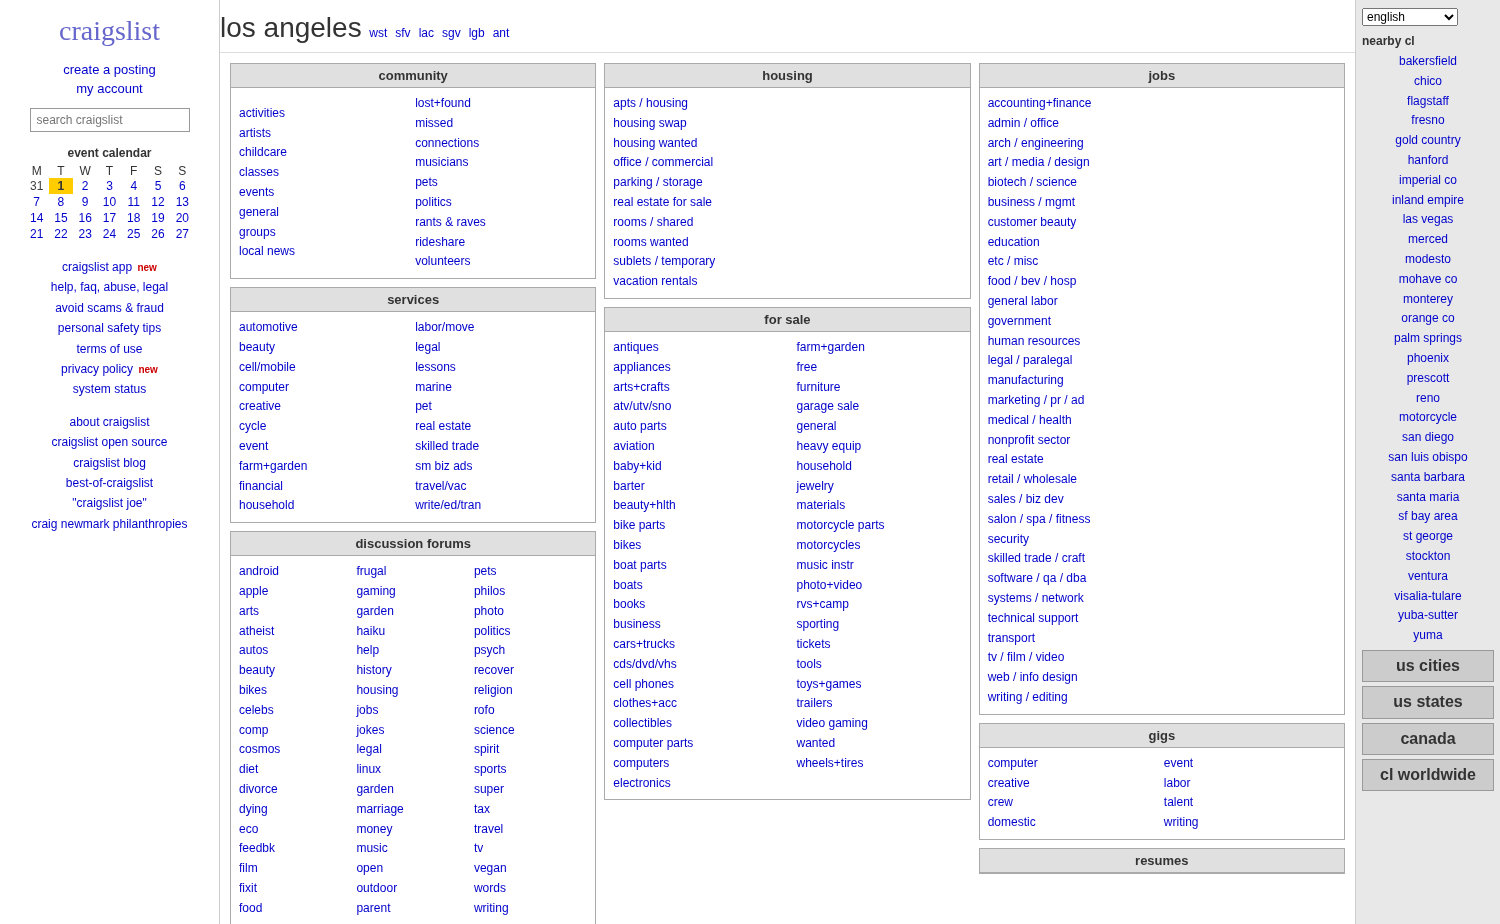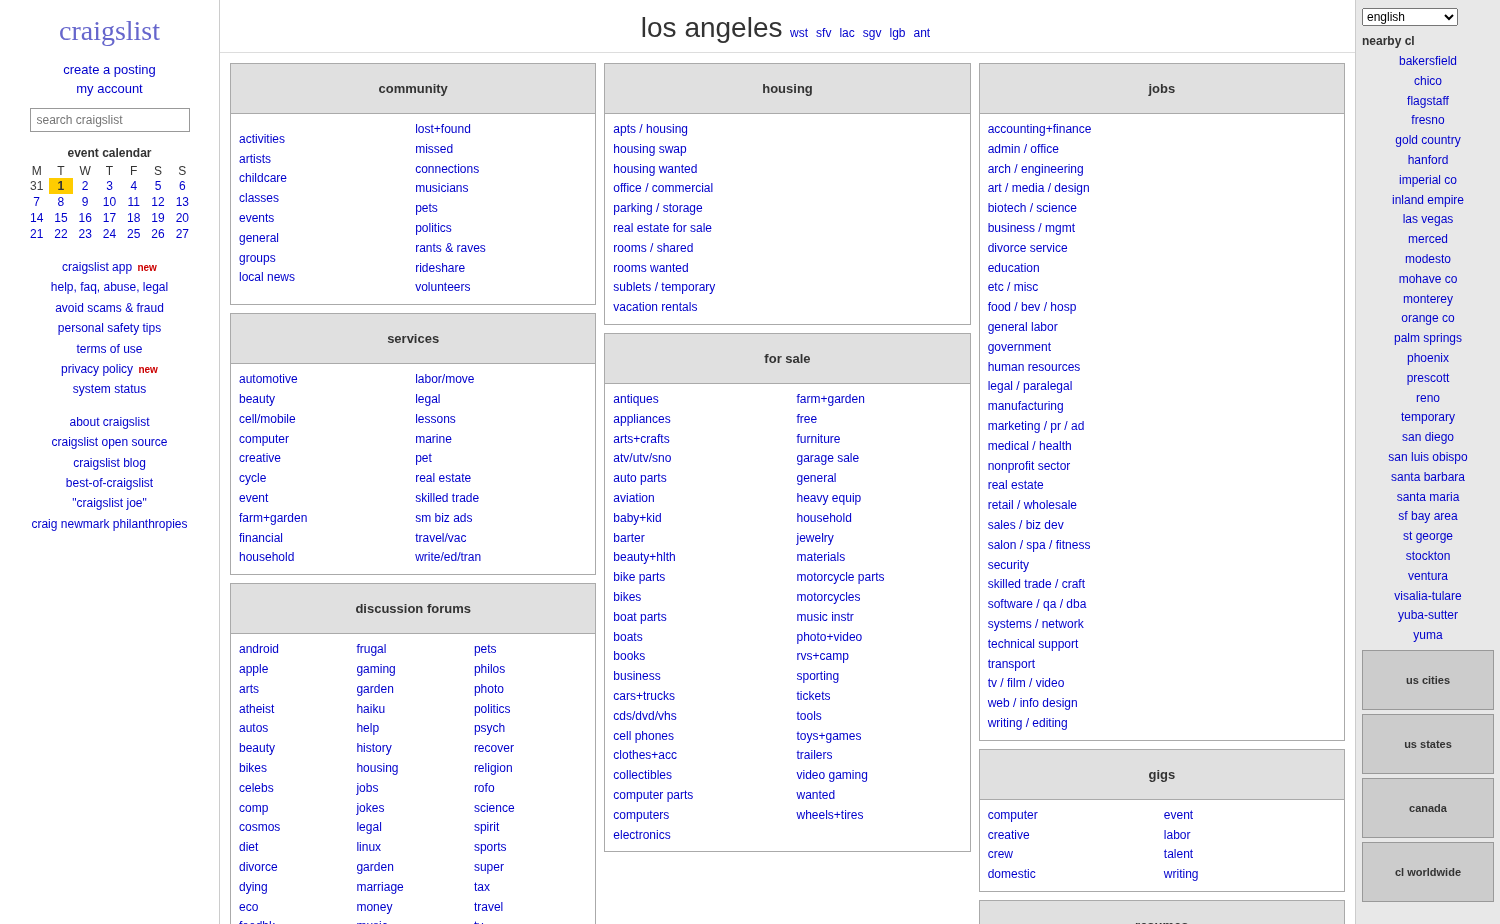--- a/index.html
+++ b/index.html
@@ -33,47 +33,47 @@
     .left-links { width: 100%; text-align: center; margin-bottom: 12px; }
     .left-links a { display: block; color: #00c; font-size: 12px; line-height: 1.7; }
     .left-links .new-badge { color: #c00; font-size: 10px; font-weight: bold; margin-left: 2px; }
     .left-bottom-links { width: 100%; text-align: center; }
     .left-bottom-links a { display: block; color: #00c; font-size: 12px; line-height: 1.7; }
 
     
     .main-content { flex: 1; background: #fff; padding: 0; }
     
     
-    .main-header { text-align: center; padding: 12px 0 8px; border-bottom: 1px solid #ddd; }
+    .main-header { text-align: left; padding: 12px 0 8px; border-bottom: 1px solid #ddd; }
     .city-name { font-size: 28px; color: #333; font-weight: normal; }
     .city-links { font-size: 12px; color: #00c; }
     .city-links a { margin: 0 4px; color: #00c; }
 
     
     .sections-grid { display: flex; padding: 10px; gap: 8px; }
     .section-col { flex: 1; }
 
     
     .section-box { border: 1px solid #aaa; margin-bottom: 8px; }
-    .section-header { background: #e0e0e0; text-align: center; padding: 17px; font-size: 13px; font-weight: bold; color: #333; border-bottom: 1px solid #aaa; }
+    .section-header { background: #e0e0e0; text-align: center; padding: 4px; font-size: 13px; font-weight: bold; color: #333; border-bottom: 1px solid #aaa; }
     .section-body { padding: 6px 8px; display: flex; gap: 4px; align-items: center; }
     .section-col-inner { flex: 1; }
     .section-col-inner a { display: block; color: #00c; font-size: 12px; line-height: 1.65; white-space: nowrap; }
 
     
     .forsale-body { padding: 6px 8px; display: flex; gap: 18px; }
     .forsale-col { flex: 1; }
     .forsale-col a { display: block; color: #00c; font-size: 12px; line-height: 1.65; white-space: nowrap; }
 
     
     .right-sidebar { width: 145px; min-width: 145px; background: #e8e8e8; border-left: 1px solid #ccc; padding: 8px 6px; }
     .lang-select { width: 96px; font-size: 12px; margin-bottom: 8px; }
     .nearby-cl-title { font-size: 12px; font-weight: bold; color: #333; margin-bottom: 4px; }
     .right-sidebar a { display: block; color: #00c; font-size: 12px; text-align: center; line-height: 1.65; }
-    .right-sidebar .divider-link { display: block; background: #ccc; border: 1px solid #999; text-align: center; color: #333; font-size: 11px; margin: 4px 0; padding: 20px; font-weight: bold; }
+    .right-sidebar .divider-link { display: block; background: #ccc; border: 1px solid #999; text-align: center; color: #333; font-size: 16px; margin: 4px 0; padding: 2px; font-weight: bold; }
   </style>
 </head>
 <body>
 
 <div class="page-wrapper">
 
   <div class="left-sidebar">
     <div class="logo">craigslist</div>
     <a class="create-posting">create a posting</a>
     <a class="my-account">my account</a>
@@ -367,21 +367,21 @@
         <div class="section-box">
           <div class="section-header">jobs</div>
           <div class="section-body">
             <div class="section-col-inner" id="jobs-col1">
                 <a href="#">accounting+finance</a>
                 <a href="#">admin / office</a>
                 <a href="#">arch / engineering</a>
                 <a href="#">art / media / design</a>
                 <a href="#">biotech / science</a>
                 <a href="#">business / mgmt</a>
-                <a href="#">divorce service</a>
+                <a href="#">customer beauty</a>
                 <a href="#">education</a>
                 <a href="#">etc / misc</a>
                 <a href="#">food / bev / hosp</a>
                 <a href="#">general labor</a>
                 <a href="#">government</a>
                 <a href="#">human resources</a>
                 <a href="#">legal / paralegal</a>
                 <a href="#">manufacturing</a>
                 <a href="#">marketing / pr / ad</a>
                 <a href="#">medical / health</a>
@@ -445,21 +445,21 @@
         <a href="#">las vegas</a>
         <a href="#">merced</a>
         <a href="#">modesto</a>
         <a href="#">mohave co</a>
         <a href="#">monterey</a>
         <a href="#">orange co</a>
         <a href="#">palm springs</a>
         <a href="#">phoenix</a>
         <a href="#">prescott</a>
         <a href="#">reno</a>
-        <a href="#">temporary</a>
+        <a href="#">motorcycle</a>
         <a href="#">san diego</a>
         <a href="#">san luis obispo</a>
         <a href="#">santa barbara</a>
         <a href="#">santa maria</a>
         <a href="#">sf bay area</a>
         <a href="#">st george</a>
         <a href="#">stockton</a>
         <a href="#">ventura</a>
         <a href="#">visalia-tulare</a>
         <a href="#">yuba-sutter</a>

